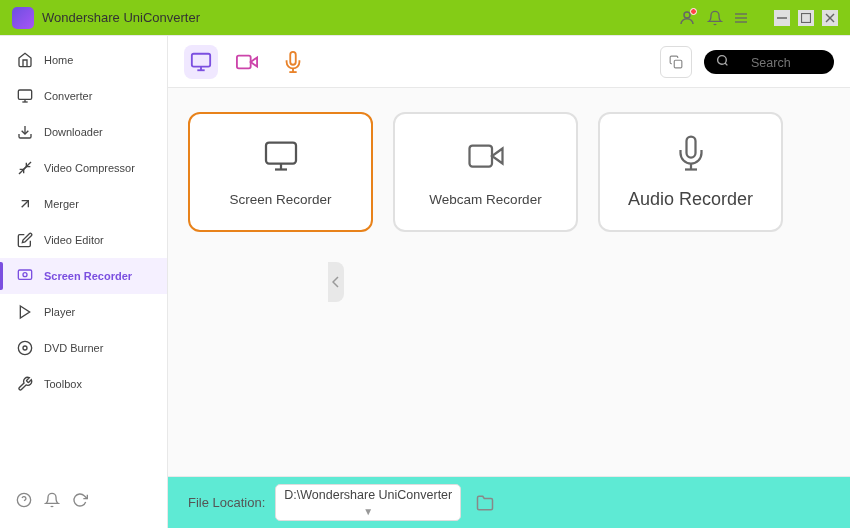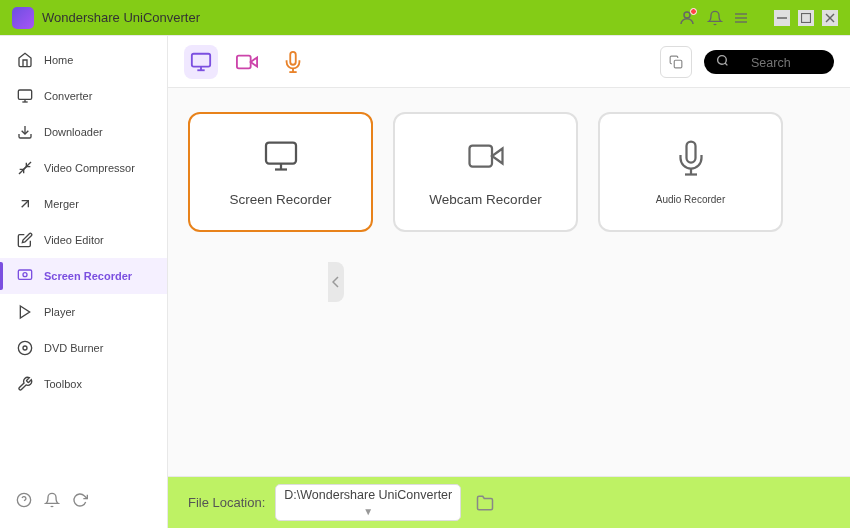--- a/index.html
+++ b/index.html
@@ -228,21 +228,21 @@
       display: flex; align-items: center; justify-content: center;
       cursor: pointer;
       color: #999;
       font-size: 11px;
       z-index: 10;
     }
 
     
     .bottom-bar {
       height: 52px;
-      background: #bef264;
+      background: #5eead4;
       border-top: 1px solid #e8e8e8;
       display: flex;
       align-items: center;
       padding: 0 20px;
       gap: 10px;
     }
     .bottom-label {
       font-size: 13px;
       color: #555;
     }
@@ -528,21 +528,21 @@
 
       <div class="recorder-card">
         <div class="card-icon">
           <svg width="36" height="36" viewBox="0 0 24 24" fill="none" stroke="#666" stroke-width="1.5">
             <path d="M12 1a3 3 0 0 0-3 3v8a3 3 0 0 0 6 0V4a3 3 0 0 0-3-3z"></path>
             <path d="M19 10v2a7 7 0 0 1-14 0v-2"></path>
             <line x1="12" y1="19" x2="12" y2="23"></line>
             <line x1="8" y1="23" x2="16" y2="23"></line>
           </svg>
         </div>
-        <span style="font-size:10px; color:#444;">Audio Recorder</span>
+        <span style="font-size:18px; color:#444;">Audio Recorder</span>
       </div>
 
     </div>
 
     <div class="bottom-bar">
       <span class="bottom-label">File Location:</span>
       <div class="location-select">
         <span>D:\Wondershare UniConverter</span>
         <span class="location-arrow">▼</span>
       </div>

